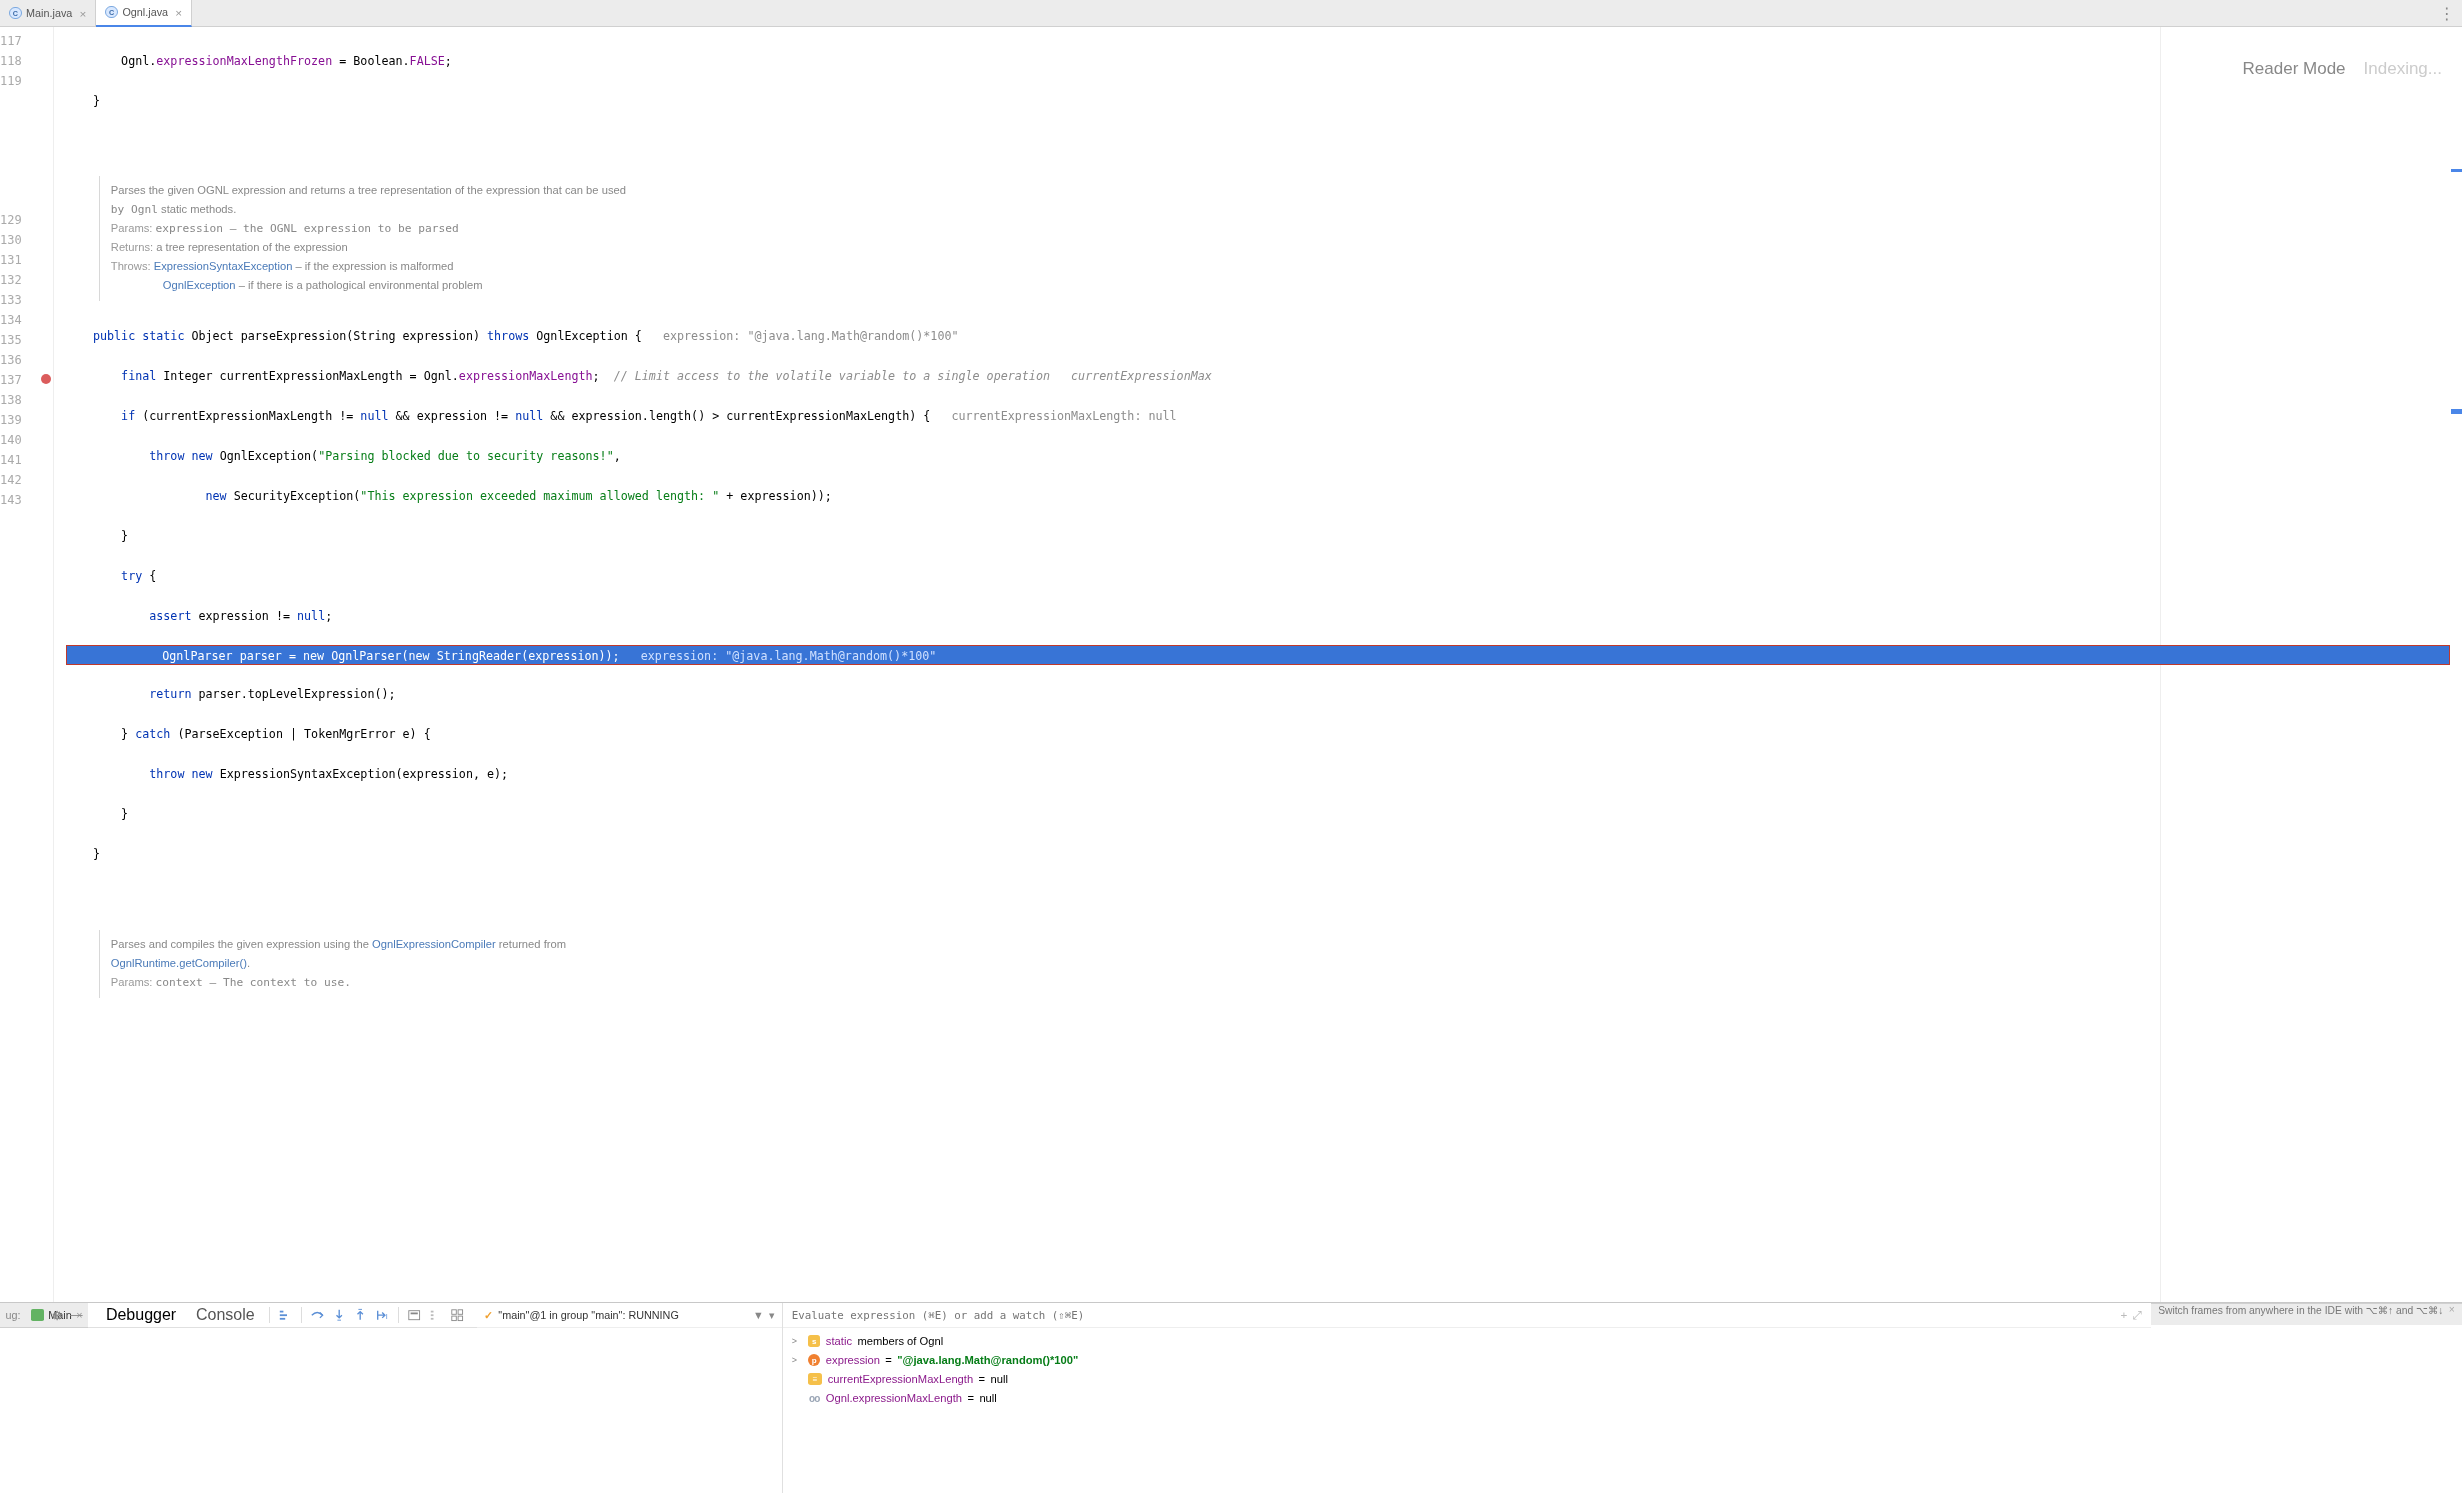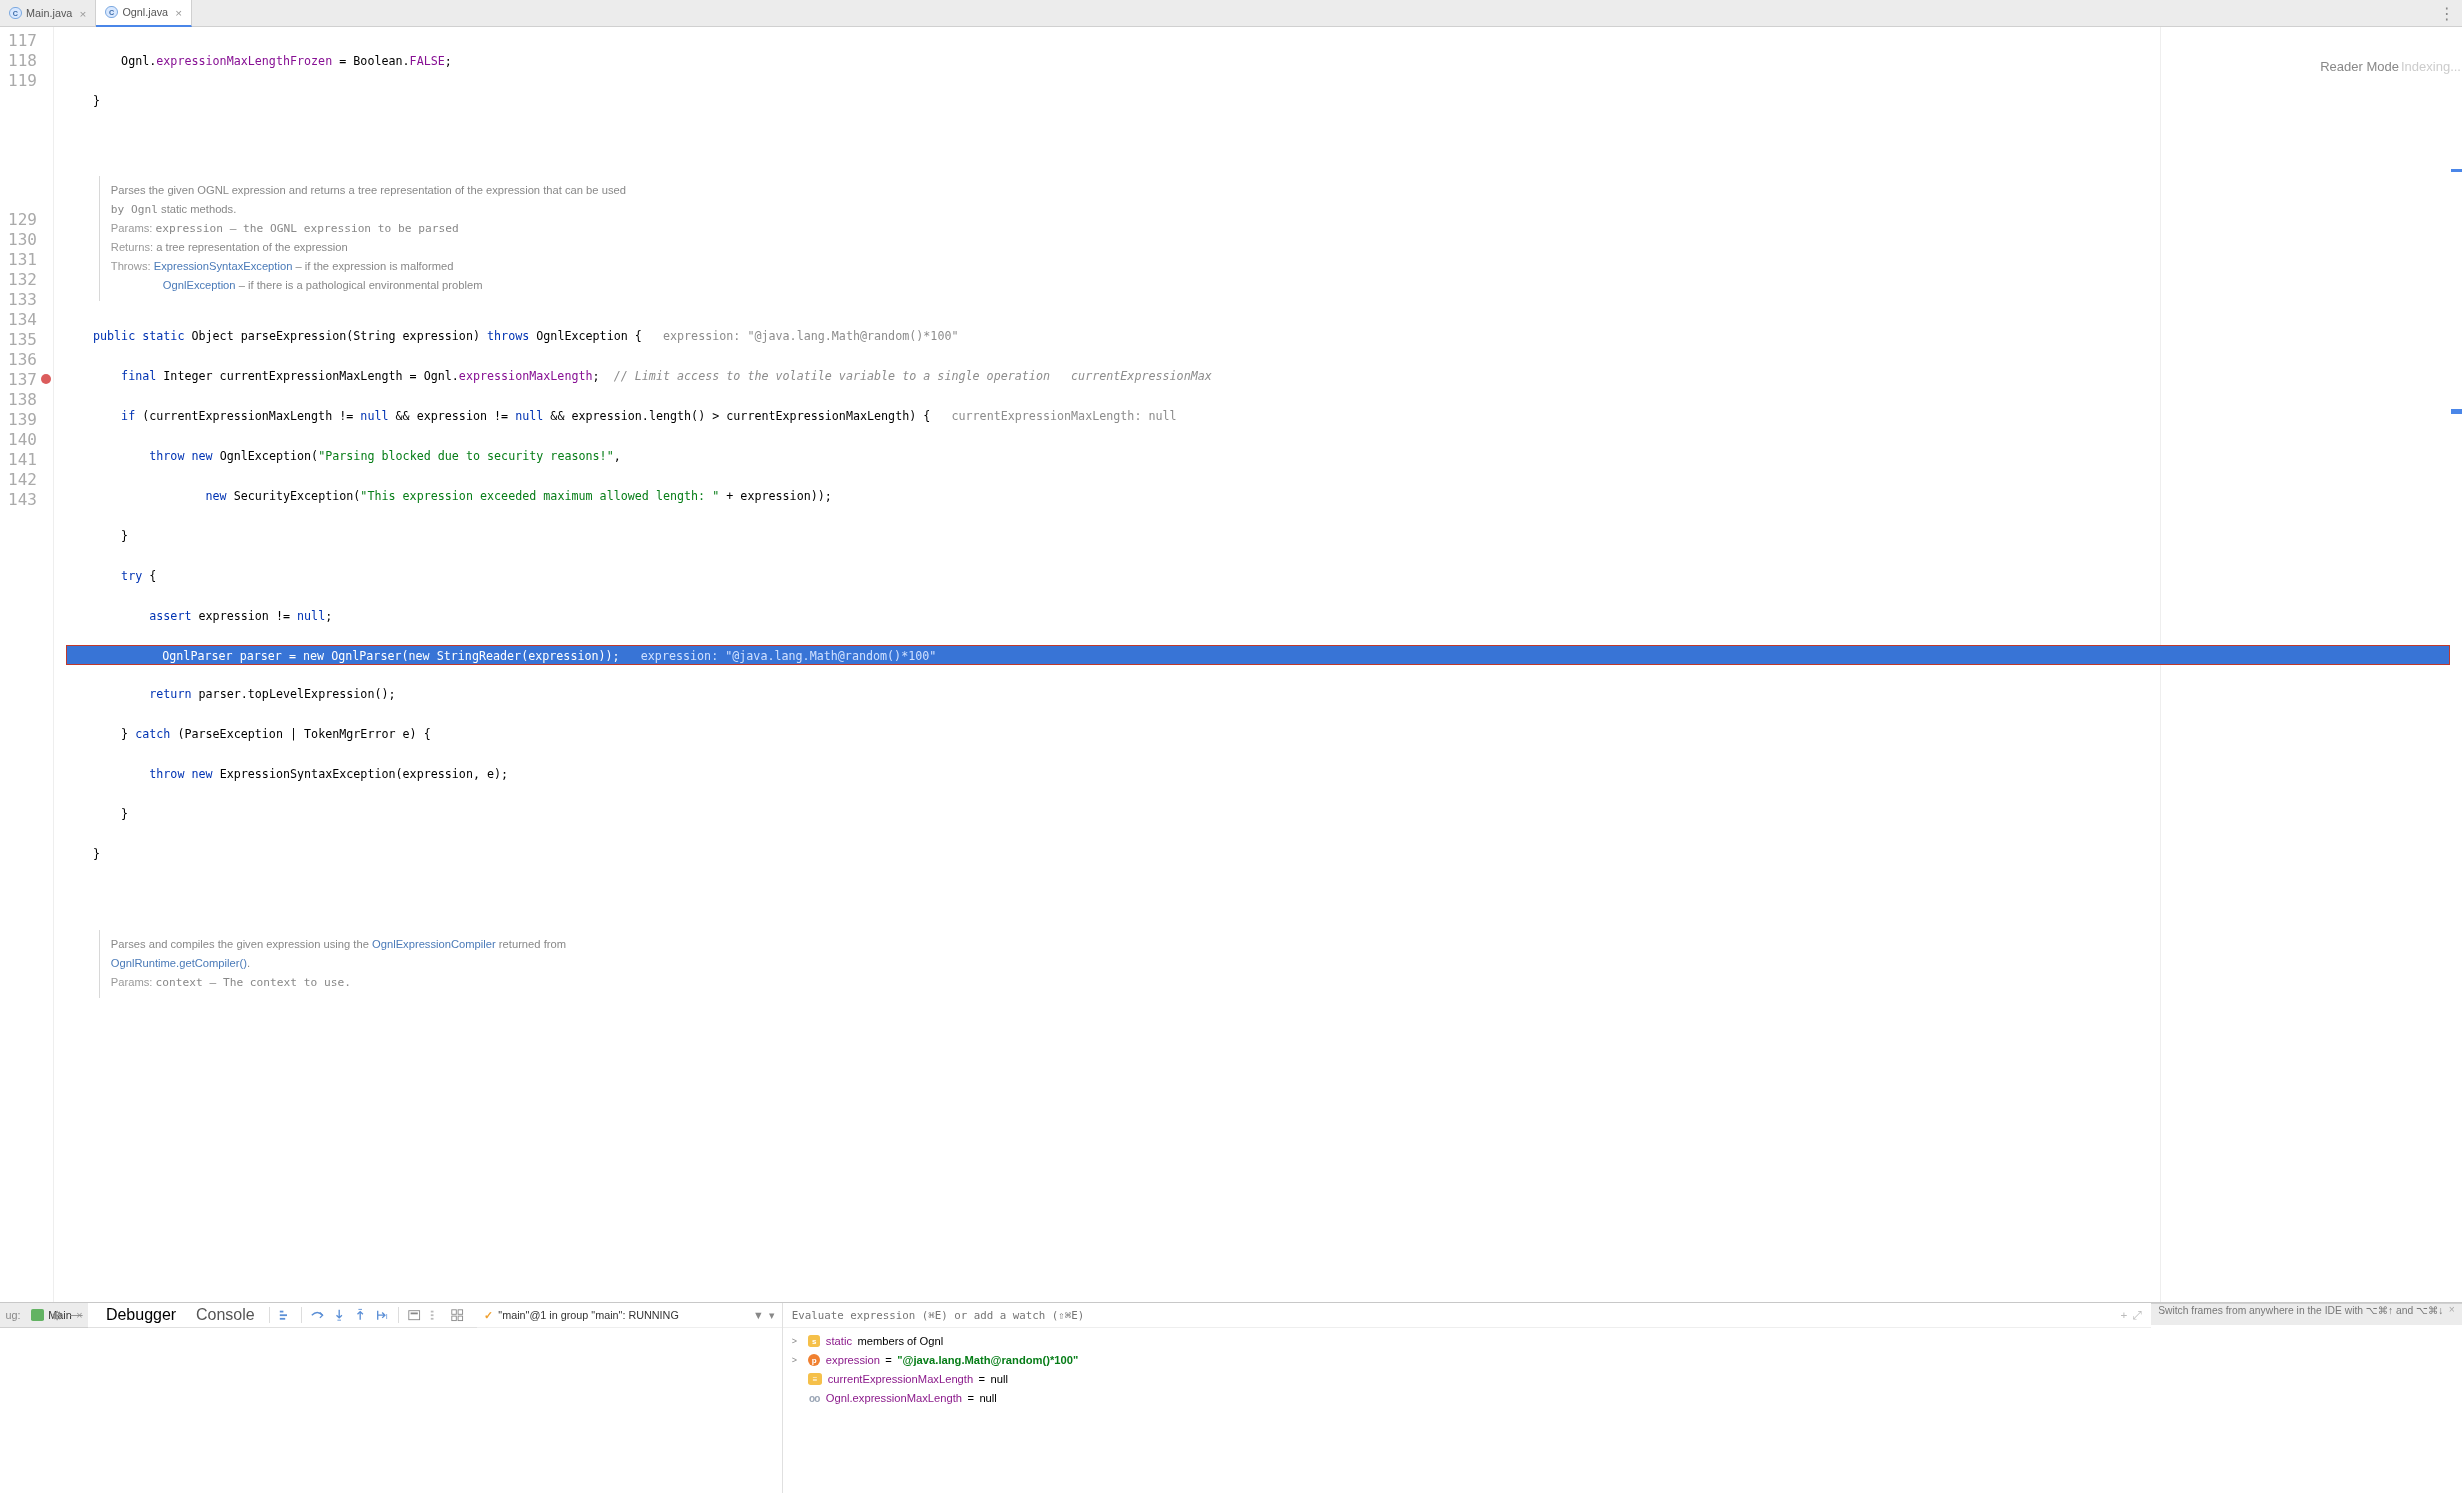--- a/index.html
+++ b/index.html
@@ -6,36 +6,36 @@
 body{font-family:-apple-system,BlinkMacSystemFont,"Segoe UI",sans-serif;font-size:11.7px;background:#fff;color:#000;overflow:hidden;height:100vh;display:flex;flex-direction:column}
 .tabbar{height:27px;background:#ececec;display:flex;align-items:center;border-bottom:0.9px solid #d0d0d0;position:relative}
 .tab{height:26px;padding:0 9px;display:flex;align-items:center;gap:4.5px;cursor:pointer;border-right:0.9px solid #d0d0d0;font-size:10.8px;color:#555}
 .tab.active{background:#fff;border-bottom:2.7px solid #4a86e8;height:27px}
 .tab .ic{width:12.6px;height:12.6px;border-radius:50%;display:flex;align-items:center;justify-content:center;font-size:7.2px;font-weight:bold}
 .tab .ic-c{background:#d8e8ff;border:0.9px solid #7ba8e0;color:#3a6aa8}
 .tab .close{color:#999;font-size:11.7px;margin-left:2.7px}
 .more{position:absolute;right:7.2px;color:#888;font-size:16px;cursor:pointer}
 .editor-area{flex:1;display:flex;overflow:hidden;position:relative}
 .gutter{width:54px;background:#fff;border-right:0.9px solid #eee;padding-top:3.6px}
-.gutter .ln{height:20px;line-height:20px;text-align:right;padding-right:16px;color:#aaa;font-size:16px;font-family:Menlo,Consolas,monospace;position:relative}
+.gutter .ln{height:20px;line-height:20px;padding-right:16px;color:#aaa;font-size:12px;font-family:Menlo,Consolas,monospace;position:relative}
 .gutter .ln.bp::after{content:"";position:absolute;right:1.8px;top:4.5px;width:10px;height:10px;border-radius:50%;background:#db5c5c}
 .code{flex:1;font-family:Menlo,Consolas,monospace;font-size:11.7px;line-height:20px;padding-top:3.6px;white-space:pre;overflow:hidden;position:relative}
 .code .line{height:20px;padding-left:10.8px}
 .code .line.hl{background:#3874d6;color:#fff;border:1.8px solid #c0392b;margin:-0.9px 12px}
 .code .line.hl .cmt2{color:#cfe0ff}
 .doc-block{margin:5.4px 0 5.4px 45px;border-left:1.8px solid #d8d8d8;padding:5.4px 10.8px;color:#888;font-family:-apple-system,sans-serif;font-size:11.2px;line-height:19px;white-space:normal;max-width:684px}
 .doc-block .lab{color:#999}
 .doc-block .code-f{font-family:Menlo,monospace;color:#888}
 .doc-block .lnk{color:#4a7ab8}
 .kw{color:#0033b3}
 .fld{color:#871094;}
 .str{color:#067d17}
 .cmt{color:#8c8c8c;font-style:italic}
 .cmt2{color:#8c8c8c;}
-.reader-badge{position:absolute;right:1px;top:31.5px;font-size:13px;color:#888;display:flex;gap:2px}
+.reader-badge{position:absolute;right:20px;top:31.5px;font-size:17px;color:#888;display:flex;gap:18px}
 .reader-badge .idx{color:#ccc}
 .scroller{position:absolute;right:0;top:27px;bottom:0;width:10.8px}
 .scroller .mk{position:absolute;right:0;width:10.8px;height:2.7px;background:#4a86e8}
 .divider-v{position:absolute;top:0;bottom:0;right:301px;width:0.9px;background:#eee;pointer-events:none}
 
 .dbg-panel{height:191px;border-top:0.9px solid #c8c8c8;background:#fff;display:flex;flex-direction:row}
 .dbg-tab-row{height:25px;background:#ececec;border-bottom:0.9px solid #d0d0d0;display:flex;align-items:center;padding:0 5.4px;position:relative}
 .dbg-tab-row .lbl{color:#888;font-size:10.8px;margin-right:10.8px}
 .dbg-tab-row .main-ic{width:12.6px;height:12.6px;background:#63b363;border-radius:1.8px;margin-right:4.5px;display:inline-block;vertical-align:middle}
 .dbg-tab-row .nm{font-size:10.8px;color:#333}

